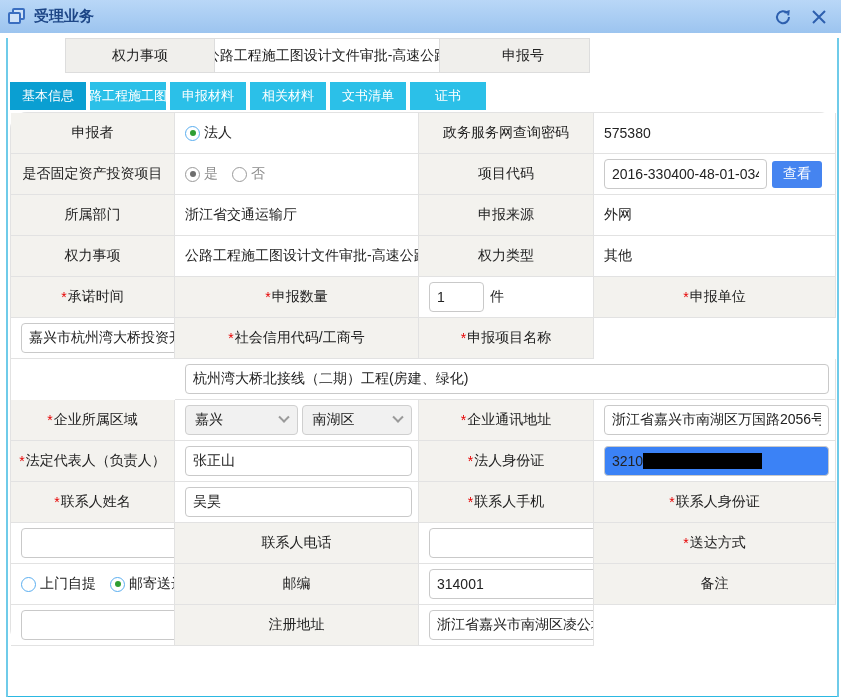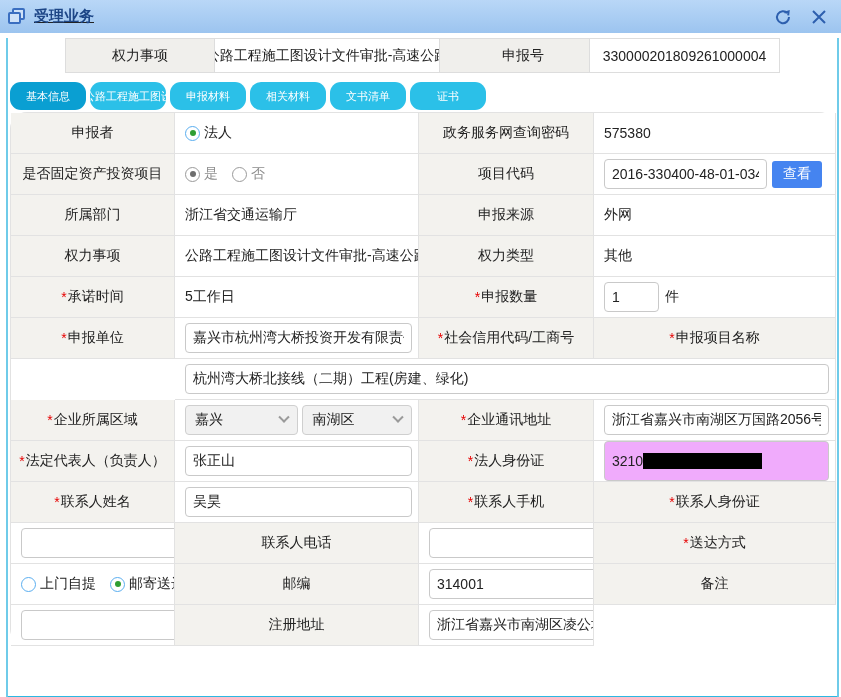--- a/index.html
+++ b/index.html
@@ -1,21 +1,21 @@
 <!DOCTYPE html>
 <html><head>
 <meta charset="utf-8">
 <style>
   * { box-sizing: border-box; margin: 0; padding: 0; }
   html,body { width:841px; height:697px; overflow:hidden;
     font-family:"Liberation Sans","DejaVu Sans",sans-serif; background:#fff; color:#222; }
 
   
   .titlebar{ height:33px; background:linear-gradient(#b9d7f7,#9cc4ef);
-    display:flex; align-items:center; padding:0 12px 0 8px;text-decoration:underline; }
+    display:flex; align-items:center; padding:0 12px 0 8px; }
   .win-icon{ width:18px; height:18px; position:relative; flex:none; }
   .win-icon .r1,.win-icon .r2{ position:absolute; border:2px solid #3a6ec0; background:#cfe2f8; border-radius:2px;}
   .win-icon .r1{ left:4px; top:0; width:13px; height:12px; }
   .win-icon .r2{ left:0; top:4px; width:13px; height:12px; }
   .tb-title{ margin-left:8px; font-size:15px; font-weight:bold; color:#1d4687; }
   .tb-actions{ margin-left:auto; display:flex; align-items:center; gap:16px; }
   .tb-btn{ width:20px; height:20px; display:flex; align-items:center; justify-content:center; cursor:pointer; }
 
   
   .frame{ margin-left:6px; margin-right:2px; height:664px;
@@ -25,23 +25,23 @@
   
   .header-row{ display:flex; margin:5px 0 0 55px; height:35px; }
   .hcell{ height:35px; border:1px solid #ddd; display:flex; align-items:center; justify-content:center;
     font-size:14px; white-space:nowrap; overflow:hidden; }
   .hcell + .hcell{ border-left:none; }
   .hcell.lbl{ background:#f0efec; }
   .hc1{ width:150px; } .hc2{ width:225px; } .hc3{ width:150px;padding-left:17px; } .hc4{ width:190px; }
 
   
   .tabs{ display:flex; margin-top:9px; height:28px; gap:4px; }
-  .tab{ width:76px; height:28px; background:#2bc0e8; color:#fff; font-size:11px;
+  .tab{ width:76px; height:28px; background:#2bc0e8; color:#fff; font-size:13px;
     display:flex; align-items:center; justify-content:center; white-space:nowrap; overflow:hidden;
-    cursor:pointer; flex:none;border-radius:11px; }
+    cursor:pointer; flex:none; }
   .tab.active{ background:#0a9fd2; }
 
   
   .tbl{ margin-top:2px; width:826px; display:grid;
     grid-template-columns:164px 244px 175px 1fr;
     border-top:1px solid #e2e2e2; border-left:1px solid #e2e2e2;border-radius:17px; }
   .c{ min-height:41px; border-right:1px solid #e2e2e2; border-bottom:1px solid #e2e2e2;
     display:flex; align-items:center; font-size:14px; overflow:hidden; white-space:nowrap; }
   .c.lbl{ background:#f3f2ee; justify-content:center; text-align:center; padding:0 4px; }
   .c.val{ background:#fff; padding:0 6px 0 10px; }
@@ -56,22 +56,22 @@
 
   .btn-view{ margin-left:5px; height:27px; padding:0 11px; background:#4584f0; color:#fff;
     border:none; border-radius:3px; font-size:14px; font-family:inherit; cursor:pointer; }
 
   .select{ height:30px; background:#f1f1f1; border:1px solid #cfcfcf; border-radius:4px;
     display:flex; align-items:center; justify-content:space-between; padding:4px 9px; cursor:pointer; }
   .sel-city{ width:114px; margin-right:4px; } .sel-district{ width:110px; }
   .chev{ width:8px; height:8px; border-right:2px solid #9a9a9a; border-bottom:2px solid #9a9a9a;
     transform:rotate(45deg) translate(-2px,-2px); flex:none; }
 
-  .fakeinput{ height:40px; border:1px solid #c9c9c9; border-radius:4px; padding:4px 7px;
-    display:flex; align-items:center; background:#f0abfc; }
+  .fakeinput{ height:30px; border:1px solid #c9c9c9; border-radius:4px; padding:4px 7px;
+    display:flex; align-items:center; background:#3b82f6; }
   .redact{ display:inline-block; height:16px; background:#000; }
   .redact.id{ width:119px; } .redact.ph{ width:57px; }
 
   .radio{ width:15px; height:15px; border-radius:50%; border:1px solid #5aaef0; background:#fff;
     display:inline-block; position:relative; margin-right:4px; flex:none; }
   .radio.checked::after{ content:""; position:absolute; left:3.5px; top:3.5px; width:6px; height:6px;
     border-radius:50%; background:#2f9e33; }
   .radio.gray{ border-color:#9a9a9a; }
   .radio.gray.checked::after{ background:#6e6e6e; }
   .rgroup{ display:flex; align-items:center; }
@@ -101,21 +101,20 @@
     </span>
   </span>
 </div>
 
 <div class="frame">
 
   <div class="header-row">
     <div class="hcell lbl hc1">权力事项</div>
     <div class="hcell hc2">公路工程施工图设计文件审批-高速公路</div>
     <div class="hcell lbl hc3">申报号</div>
-    <div class="hcell hc4">330000201809261000004</div>
   </div>
 
   <div class="tabs">
     <div class="tab active">基本信息</div>
     <div class="tab">公路工程施工图设</div>
     <div class="tab">申报材料</div>
     <div class="tab">相关材料</div>
     <div class="tab">文书清单</div>
     <div class="tab">证书</div>
   </div>
@@ -186,23 +185,20 @@
         <span>权力类型</span>
       </div>
     <div class="c val">
         <span>其他</span>
       </div>
 
     <div class="c lbl">
         <span class="req">*</span>
         <span>承诺时间</span>
       </div>
-    <div class="c val">
-        <span>5工作日</span>
-      </div>
     <div class="c lbl">
         <span class="req">*</span>
         <span>申报数量</span>
       </div>
     <div class="c val">
       <input class="ipt w-qty" value="1" style="">
       <span class="unit">件</span>
     </div>
 
     <div class="c lbl">

